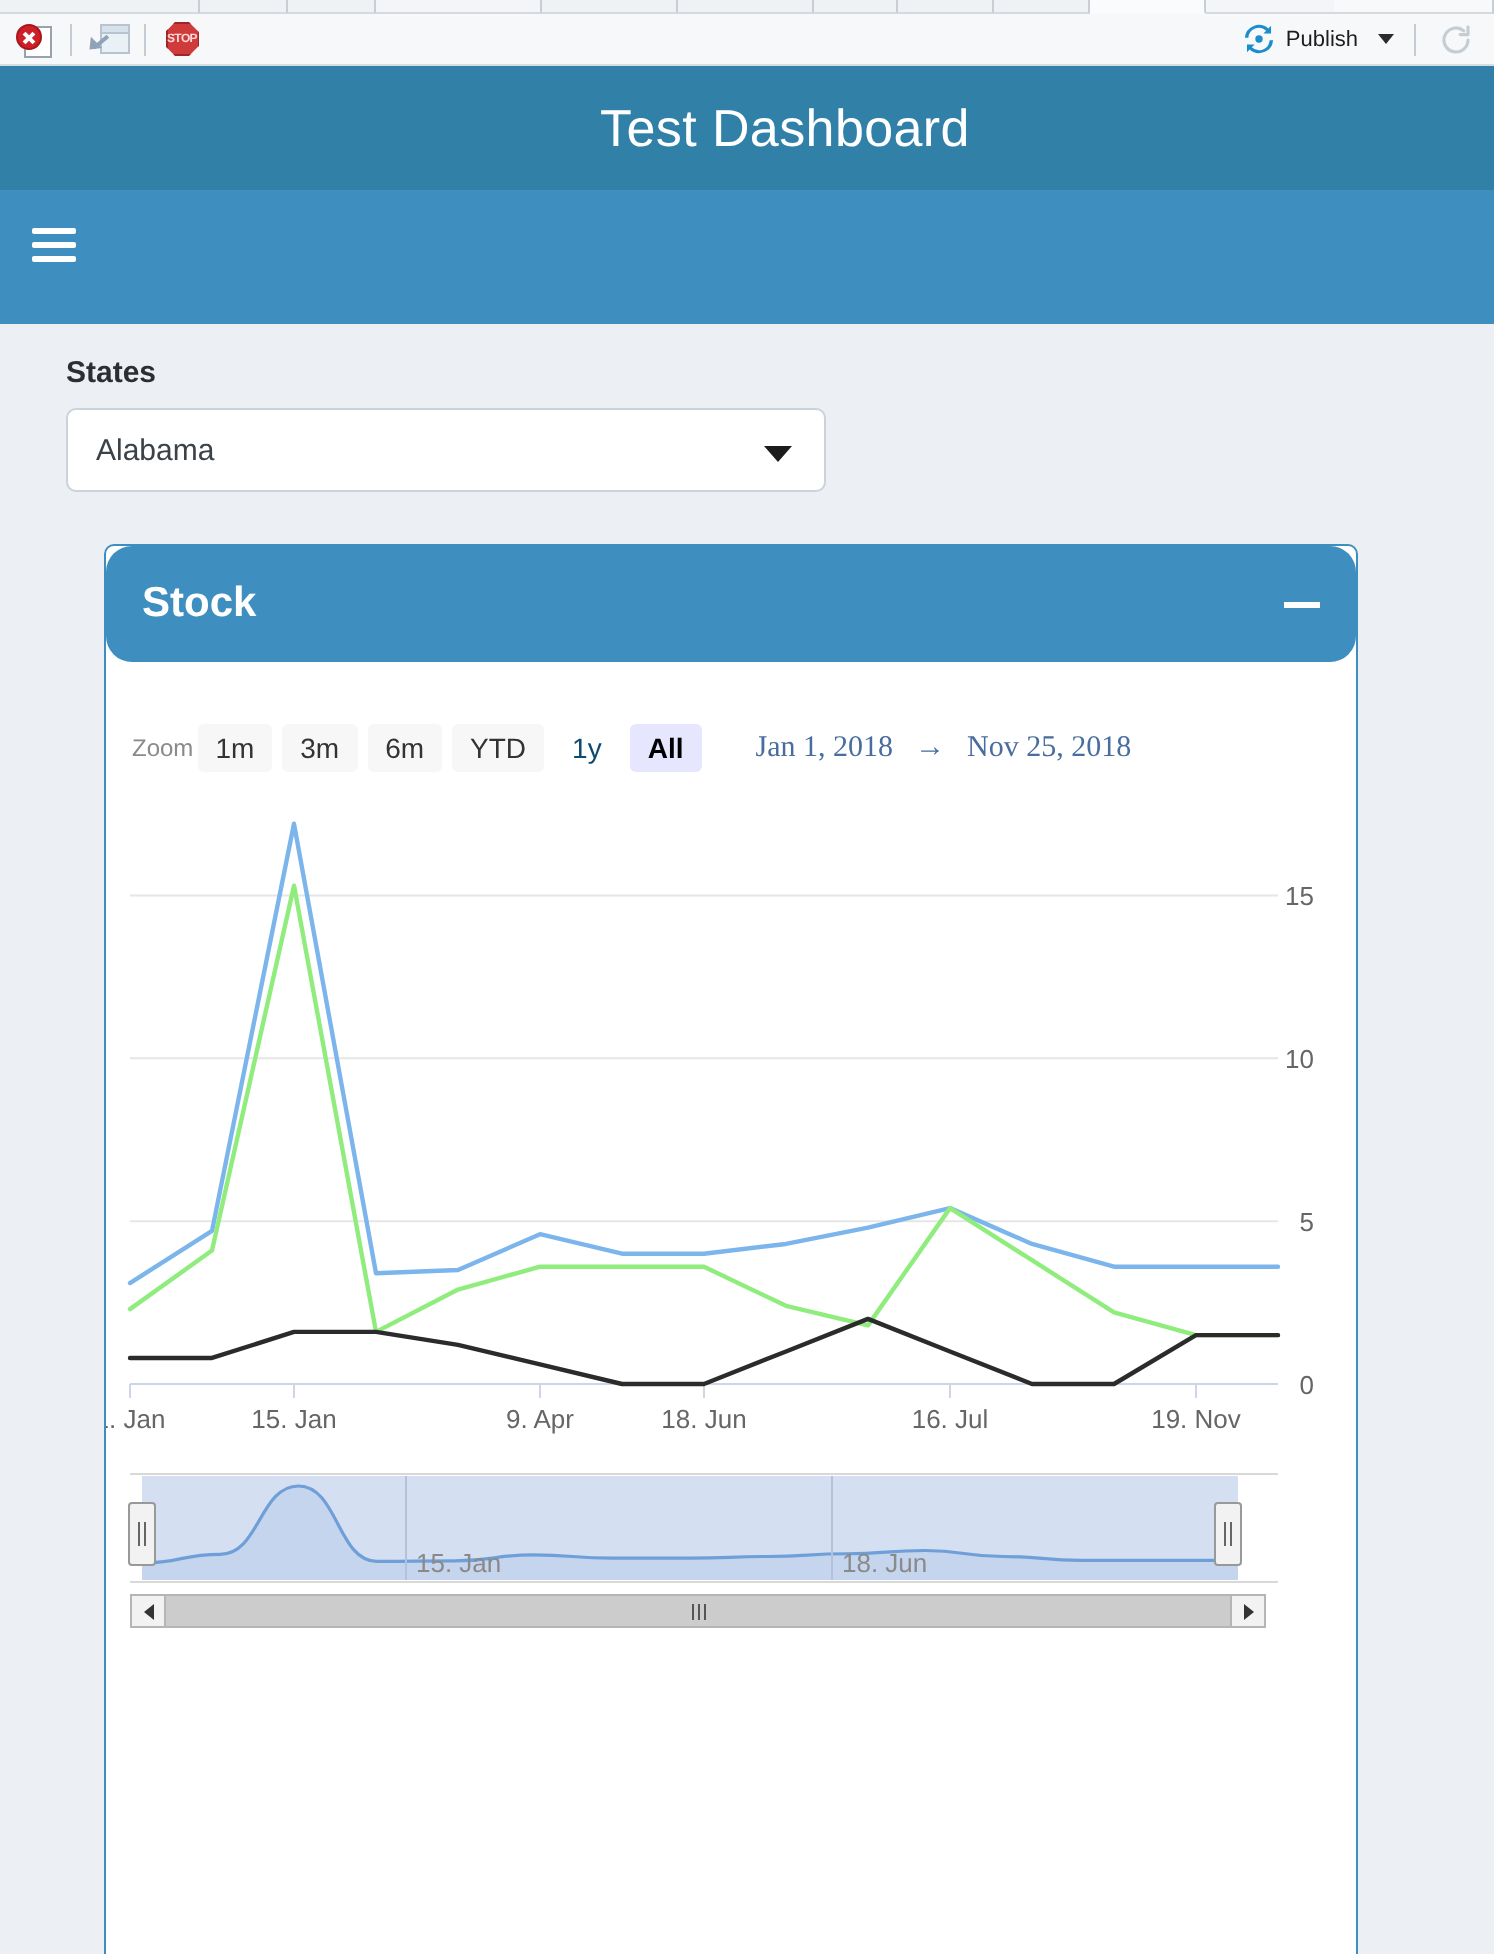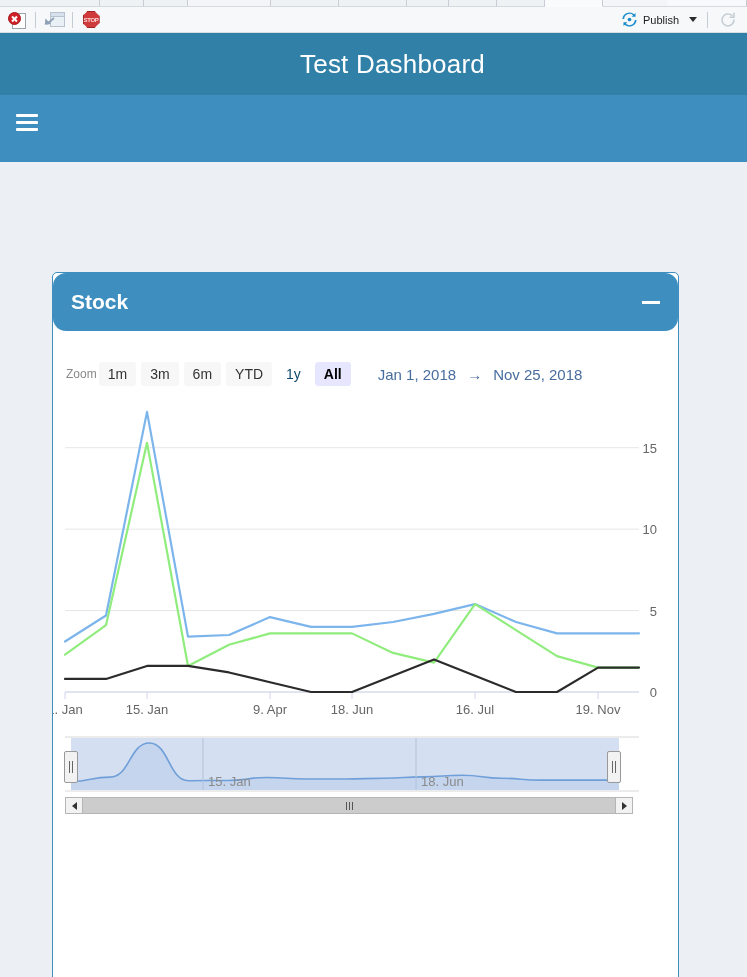--- a/index.html
+++ b/index.html
@@ -345,21 +345,21 @@
     background: #e6e6ff;
     color: #000000;
     font-weight: bold;
   }
   #rs-dates {
     display: flex;
     align-items: flex-end;
     margin-left: 22px;
     font-size: 15px;
     color: #496d9e;
-    font-family: Liberation Sans, sans-serif;
+    font-family: Liberation Serif, serif;
   }
   #rs-date-from, #rs-date-to { cursor: pointer; }
   #rs-arrow { margin: 0 11px; color: #496d9e; }
 
   
   #plot-wrap {
     position: absolute;
     left: 0; top: 68px;
     width: 627px;
     height: 340px;
@@ -521,20 +521,27 @@
 <div id="dash-navbar">
   <div id="hamburger-btn">
     <i></i>
       <i></i>
       <i></i>
   </div>
 </div>
 
 <div id="page-body">
 
+  <div id="states-group">
+    <span id="states-label">States</span>
+    <div id="states-select">
+      <span id="states-value">Alabama</span>
+      <span id="states-caret"></span>
+    </div>
+  </div>
 
   <div id="stock-panel">
 
     <div id="stock-panel-header">
       <span id="stock-panel-title">Stock</span>
       <span id="stock-collapse-btn"></span>
     </div>
 
     <div id="stock-panel-body">
 

